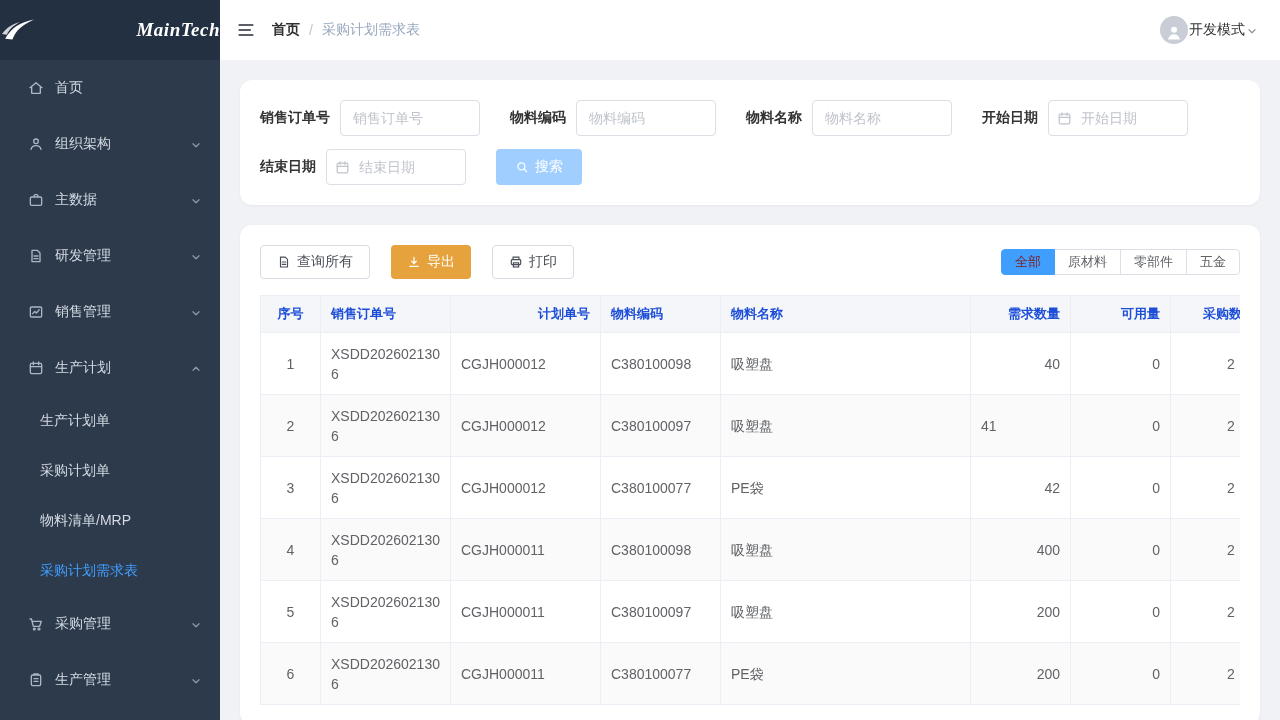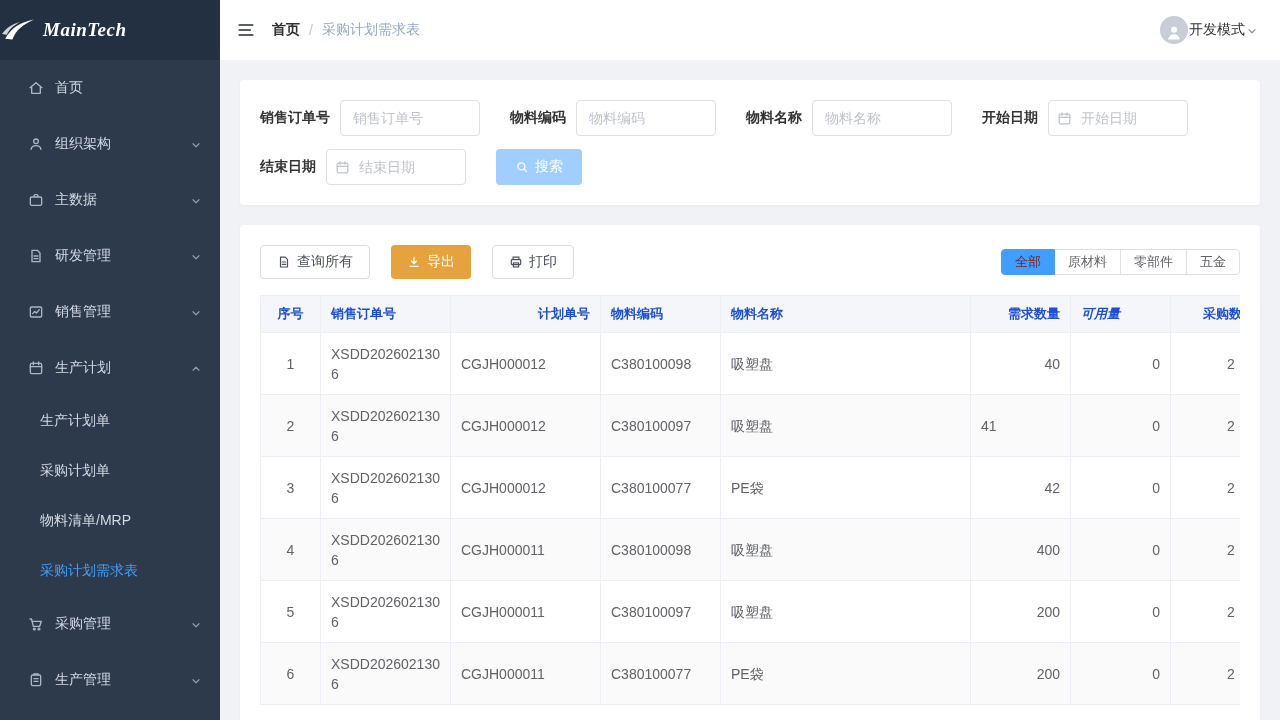--- a/index.html
+++ b/index.html
@@ -1,21 +1,21 @@
 <!DOCTYPE html>
 <html style="--primary: #409eff; --export: #e6a23c; --search-button: #a0cfff; --sidebar-bg: #2d3a4b;"><head>
 <meta charset="utf-8">
 <style>
   *{margin:0;padding:0;box-sizing:border-box}
   html,body{width:1280px;height:720px;overflow:hidden}
   body{font-family:"Liberation Sans","DejaVu Sans",sans-serif;background:#f0f2f5;color:#303133;font-size:14px}
 
   
   .sidebar{position:fixed;left:0;top:0;width:220px;height:720px;background:var(--sidebar-bg,#2d3a4b);z-index:10}
-  .logo{height:60px;display:flex;align-items:center;justify-content:flex-start;gap:7px;background:#223042;color:#fff}
+  .logo{height:60px;display:flex;align-items:center;justify-content:space-between;gap:7px;background:#223042;color:#fff}
   .logo-swoosh svg{width:36px;height:24px;display:block}
   .logo-text{font-size:19px;font-weight:700;font-style:italic;letter-spacing:.5px;font-family:"Liberation Serif","DejaVu Serif",serif}
   .menu-item{display:flex;align-items:center;height:56px;padding:0 18px 0 28px;color:#d3dae3;cursor:pointer}
   .menu-item .icon{width:16px;height:16px;margin-right:11px;color:#aab7c6}
   .icon svg{width:100%;height:100%;display:block}
   .menu-label{flex:1;font-size:14px}
   .chev{width:12px;height:12px;color:#8f9bab}
   .submenu-item{height:50px;display:flex;align-items:center;padding-left:40px;color:#d3dae3;font-size:14px;cursor:pointer}
   .submenu-item.active{color:var(--primary,#409eff)}
 
@@ -29,21 +29,21 @@
   .bc-cur{color:#97a8be}
   .topbar-right{margin-left:auto;display:flex;align-items:center;gap:1px;cursor:pointer}
   .avatar{width:28px;height:28px;border-radius:50%;background:#c8cdd6;color:#fff;display:flex;align-items:center;justify-content:center;overflow:hidden}
   .avatar svg{width:18px;height:18px;margin-top:3px}
   .user-mode{font-size:14px;color:#303133}
   .chev-down{width:12px;height:12px;color:#909399}
   .chev-down svg{width:100%;height:100%}
 
   
   .content{margin-left:220px;height:660px;padding:20px;overflow:hidden}
-  .card{background:#fff;border-radius:4px;box-shadow:0 1px 3px rgba(0,0,0,.05)}
+  .card{background:#fff;border-radius:12px;box-shadow:0 1px 3px rgba(0,0,0,.05)}
   .filter-card{padding:20px;margin-bottom:20px}
   .filter-row{display:flex;align-items:center;gap:30px}
   .filter-row + .filter-row{margin-top:13px}
   .filter-item{display:flex;align-items:center}
   .filter-label{font-weight:700;color:#333;margin-right:10px;white-space:nowrap;font-size:14px}
   .input-box{position:relative;display:inline-flex;align-items:center}
   .input-box input{width:140px;height:36px;border:1px solid #dcdfe6;border-radius:4px;padding:0 12px;font-size:14px;color:#606266;outline:none;font-family:inherit;background:#fff}
   .input-box input::placeholder{color:#c0c4cc}
   .input-box.date input{padding-left:32px}
   .cal-icon{position:absolute;left:9px;width:15px;height:15px;color:#c0c4cc;pointer-events:none}
@@ -320,21 +320,21 @@
             <col style="width: 95px;">
           </colgroup>
           <thead>
             <tr>
               <th style="text-align: center;">序号</th>
               <th style="text-align: left;">销售订单号</th>
               <th style="text-align: right;">计划单号</th>
               <th style="text-align: left;">物料编码</th>
               <th style="text-align: left;">物料名称</th>
               <th style="text-align: right;">需求数量</th>
-              <th style="text-align: left; font-style: italic;">可用量</th>
+              <th style="text-align: right;">可用量</th>
               <th style="text-align: right;">采购数量</th>
             </tr>
           </thead>
           <tbody>
             <tr>
               <td style="text-align: center;">1</td>
               <td style="text-align: left; word-break: break-all;">XSDD2026021306</td>
               <td style="text-align: left;">CGJH000012</td>
               <td style="text-align: left;">C380100098</td>
               <td style="text-align: left;">吸塑盘</td>

